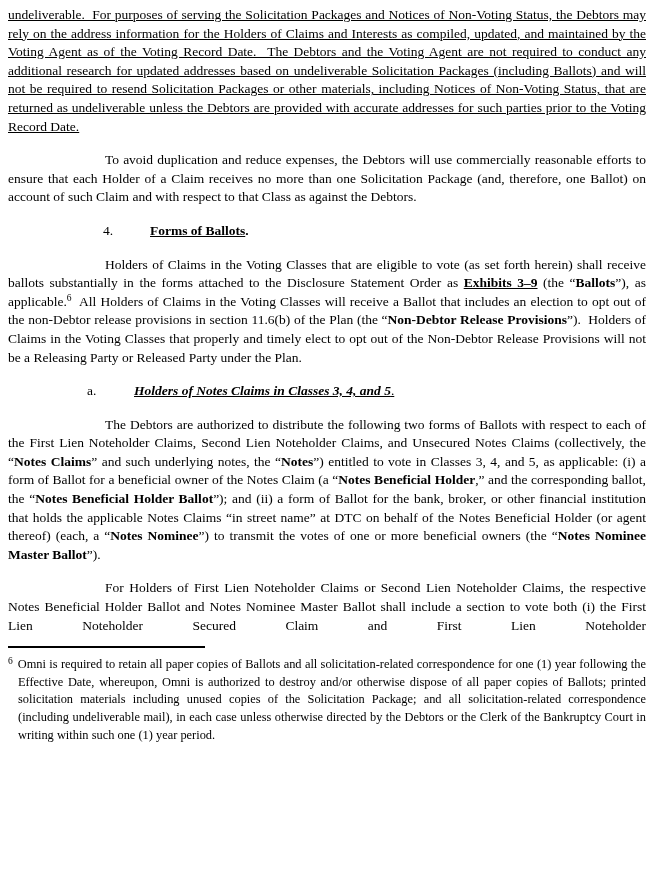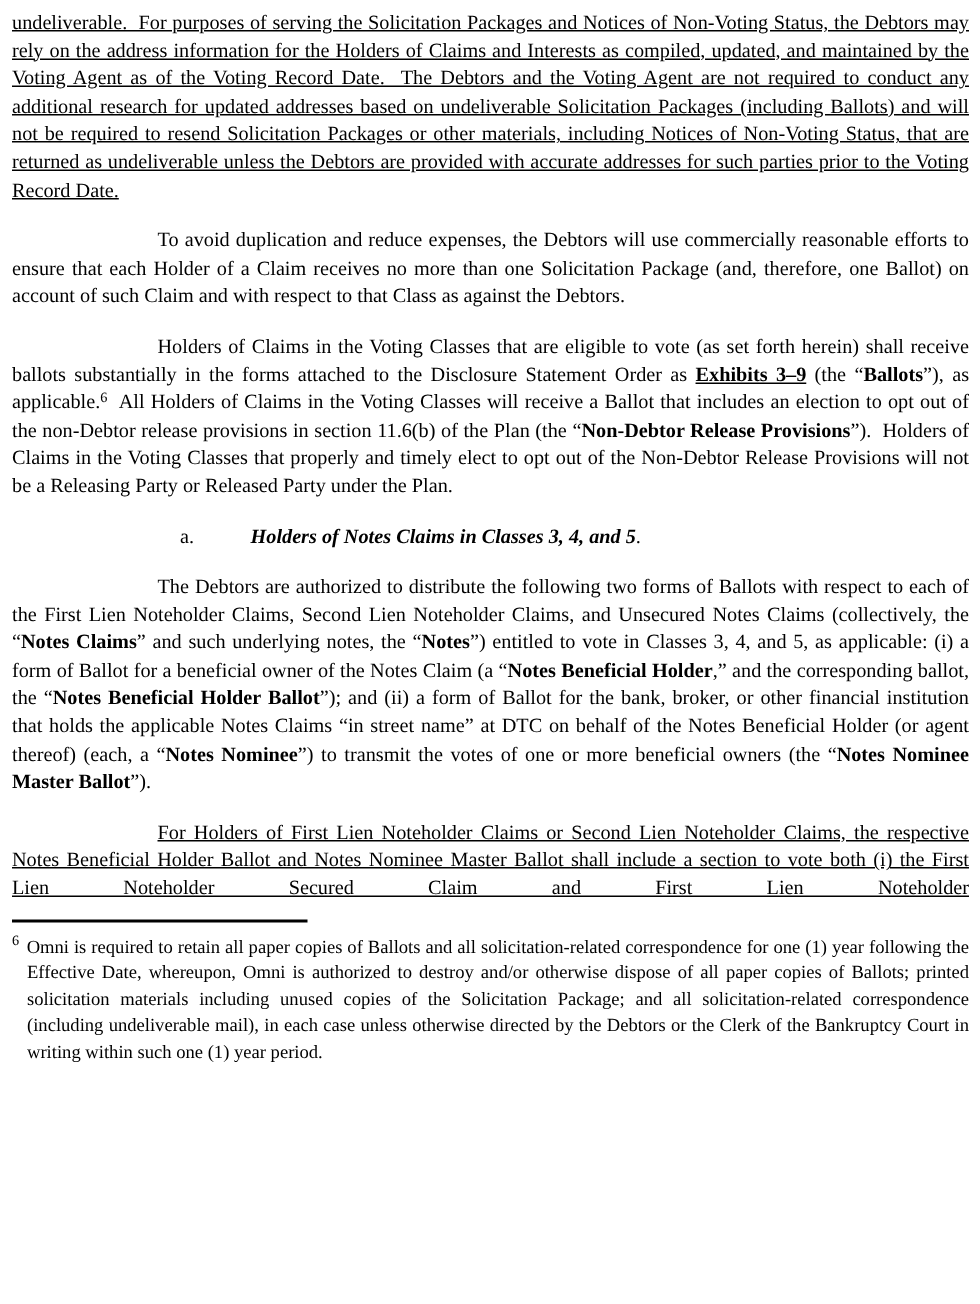--- a/index.html
+++ b/index.html
@@ -23,21 +23,21 @@
   p.no-indent { text-indent: 0; text-decoration: underline; }
   p.justify-last { text-align-last: justify; }
   .b { font-weight: bold; }
   .i { font-style: italic; }
   .u { text-decoration: underline; }
   .heading {
     text-indent: 0;
     text-align: left;
   }
   .heading-4 { margin-left: 95px; }
-  .heading-a { margin-left: 112px; }
+  .heading-a { margin-left: 79px; text-decoration: underline; }
   .hnum {
     display: inline-block;
     width: 47px;
     font-weight: normal;
     font-style: normal;
   }
   sup.ref {
     font-size: 9.5px;
     line-height: 0;
     vertical-align: baseline;
@@ -63,27 +63,28 @@
 </style>
 </head>
 <body>
 
 <div>
 
   <p class="no-indent"><span>undeliverable.&nbsp; For purposes of serving the Solicitation Packages and Notices of Non-Voting Status, the Debtors may rely on the address information for the Holders of Claims and Interests as compiled, updated, and maintained by the Voting Agent as of the Voting Record Date.&nbsp; The Debtors and the Voting Agent are not required to conduct any additional research for updated addresses based on undeliverable Solicitation Packages (including Ballots) and will not be required to resend Solicitation Packages or other materials, including Notices of Non-Voting Status, that are returned as undeliverable unless the Debtors are provided with accurate addresses for such parties prior to the Voting Record Date.</span></p>
 
   <p><span>To avoid duplication and reduce expenses, the Debtors will use commercially reasonable efforts to ensure that each Holder of a Claim receives no more than one Solicitation Package (and, therefore, one Ballot) on account of such Claim and with respect to that Class as against the Debtors.</span></p>
 
+  <p class="heading heading-4"><span class="hnum">4.</span><span class="b u">Forms of Ballots</span><span class="b">.</span></p>
 
   <p><span>Holders of Claims in the Voting Classes that are eligible to vote (as set forth herein) shall receive ballots substantially in the forms attached to the Disclosure Statement Order as </span><span class="b u">Exhibits 3–9</span><span> (the “</span><span class="b">Ballots</span><span>”), as applicable.</span><sup class="ref">6</sup><span>&nbsp; All Holders of Claims in the Voting Classes will receive a Ballot that includes an election to opt out of the non-Debtor release provisions in section 11.6(b) of the Plan (the “</span><span class="b">Non-Debtor Release Provisions</span><span>”).&nbsp; Holders of Claims in the Voting Classes that properly and timely elect to opt out of the Non-Debtor Release Provisions will not be a Releasing Party or Released Party under the Plan.</span></p>
 
 
   <p class="heading heading-a"><span class="hnum">a.</span><span class="b i">Holders of Notes Claims in Classes 3, 4, and 5</span><span>.</span></p>
 
   <p><span>The Debtors are authorized to distribute the following two forms of Ballots with respect to each of the First Lien Noteholder Claims, Second Lien Noteholder Claims, and Unsecured Notes Claims (collectively, the “</span><span class="b">Notes Claims</span><span>” and such underlying notes, the “</span><span class="b">Notes</span><span>”) entitled to vote in Classes 3, 4, and 5, as applicable: (i) a form of Ballot for a beneficial owner of the Notes Claim (a “</span><span class="b">Notes Beneficial Holder</span><span>,” and the corresponding ballot, the “</span><span class="b">Notes Beneficial Holder Ballot</span><span>”); and (ii) a form of Ballot for the bank, broker, or other financial institution that holds the applicable Notes Claims “in street name” at DTC on behalf of the Notes Beneficial Holder (or agent thereof) (each, a “</span><span class="b">Notes Nominee</span><span>”) to transmit the votes of one or more beneficial owners (the “</span><span class="b">Notes Nominee Master Ballot</span><span>”).</span></p>
 
-  <p class="justify-last" style="margin-bottom:11px;text-decoration:underline;"><span>For Holders of First Lien Noteholder Claims or Second Lien Noteholder Claims, the respective Notes Beneficial Holder Ballot and Notes Nominee Master Ballot shall include a section to vote both (i) the First Lien Noteholder Secured Claim and First Lien Noteholder</span></p>
+  <p class="justify-last" style="margin-bottom:11px;"><span>For Holders of First Lien Noteholder Claims or Second Lien Noteholder Claims, the respective Notes Beneficial Holder Ballot and Notes Nominee Master Ballot shall include a section to vote both (i) the First Lien Noteholder Secured Claim and First Lien Noteholder</span></p>
 
   <div class="fnsep"></div>
 
   <p class="footnote"><sup class="ref">6</sup><span>Omni is required to retain all paper copies of Ballots and all solicitation-related correspondence for one (1) year following the Effective Date, whereupon, Omni is authorized to destroy and/or otherwise dispose of all paper copies of Ballots; printed solicitation materials including unused copies of the Solicitation Package; and all solicitation-related correspondence (including undeliverable mail), in each case unless otherwise directed by the Debtors or the Clerk of the Bankruptcy Court in writing within such one (1) year period.</span></p>
 
 </div>
 
 </body></html>

